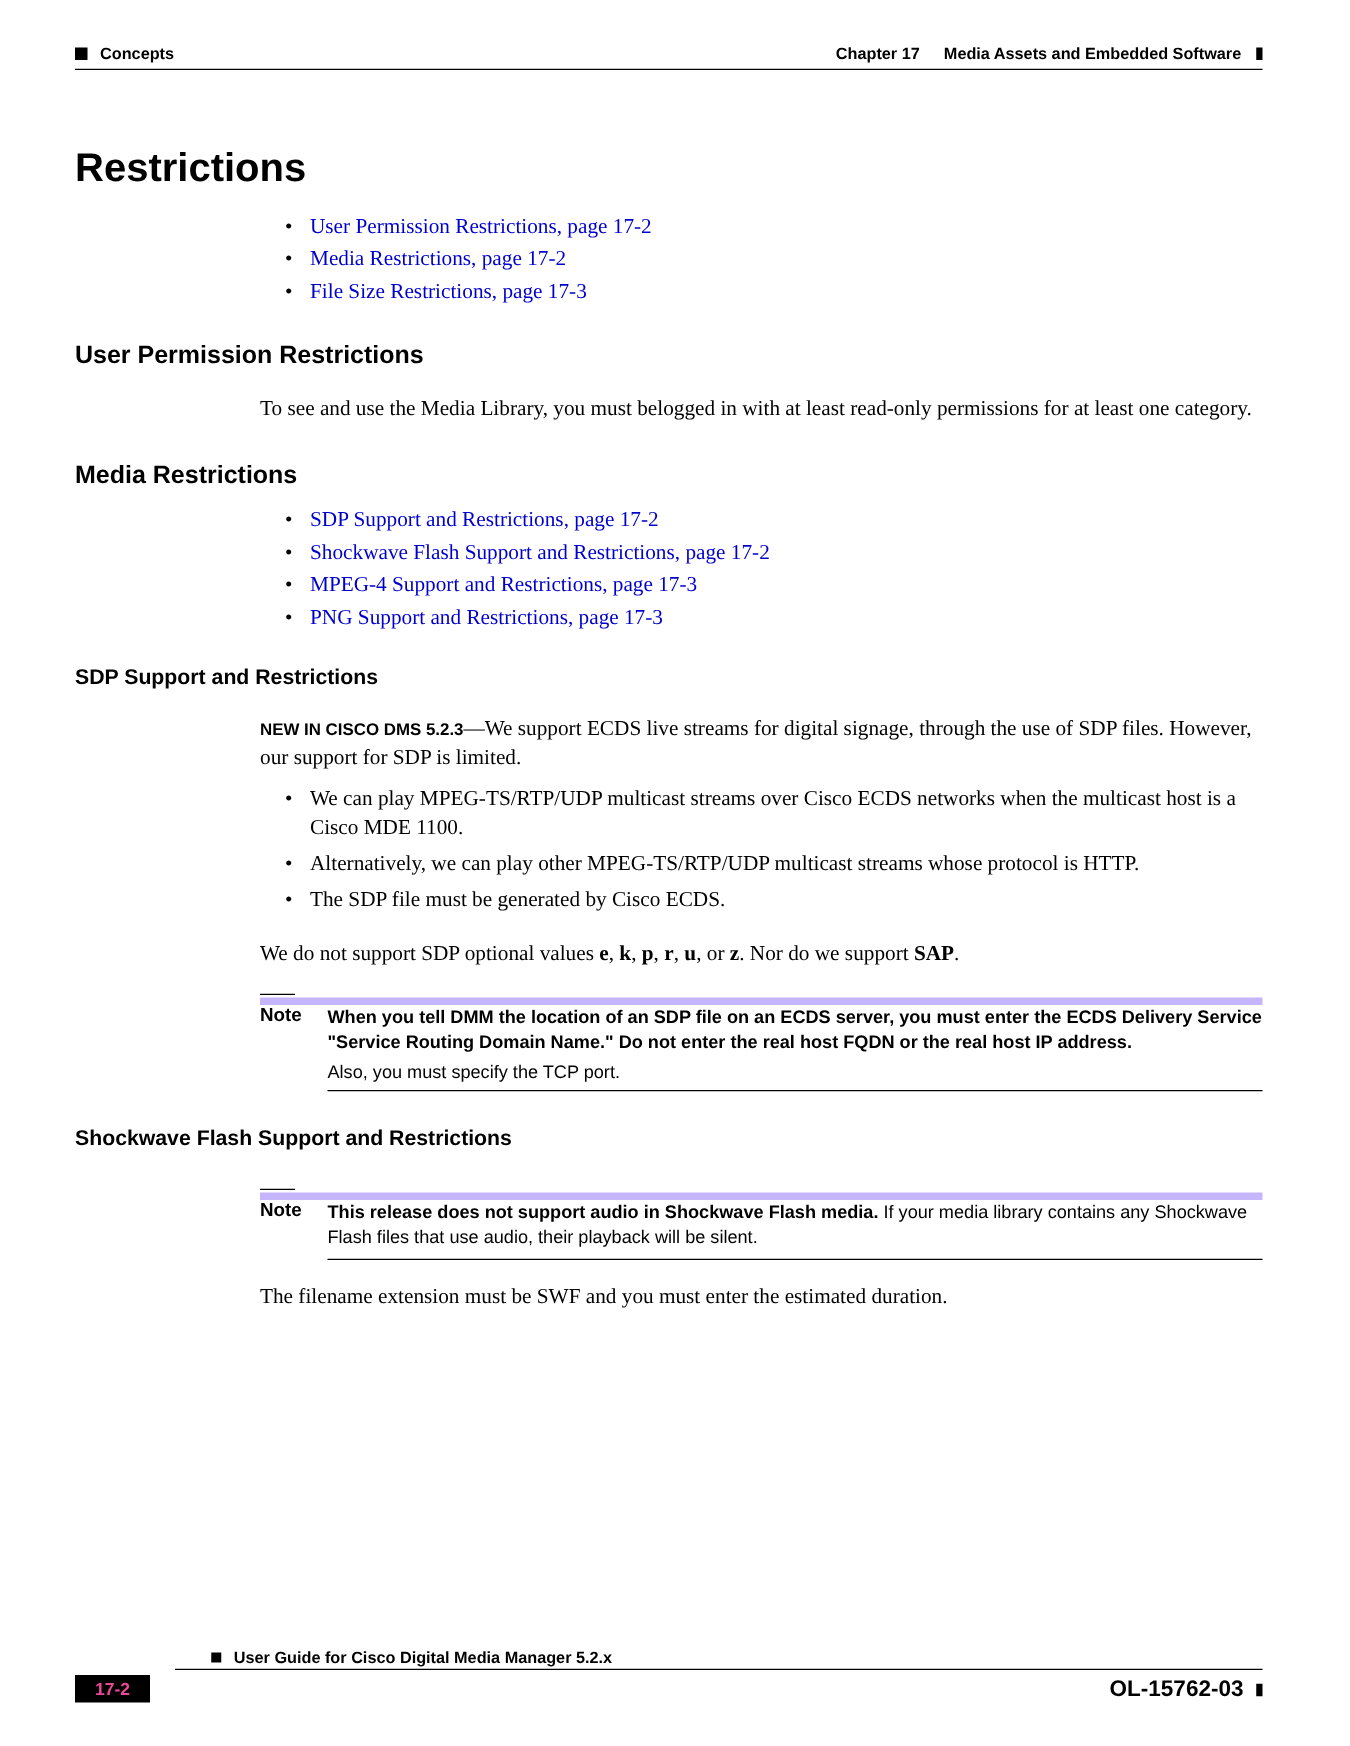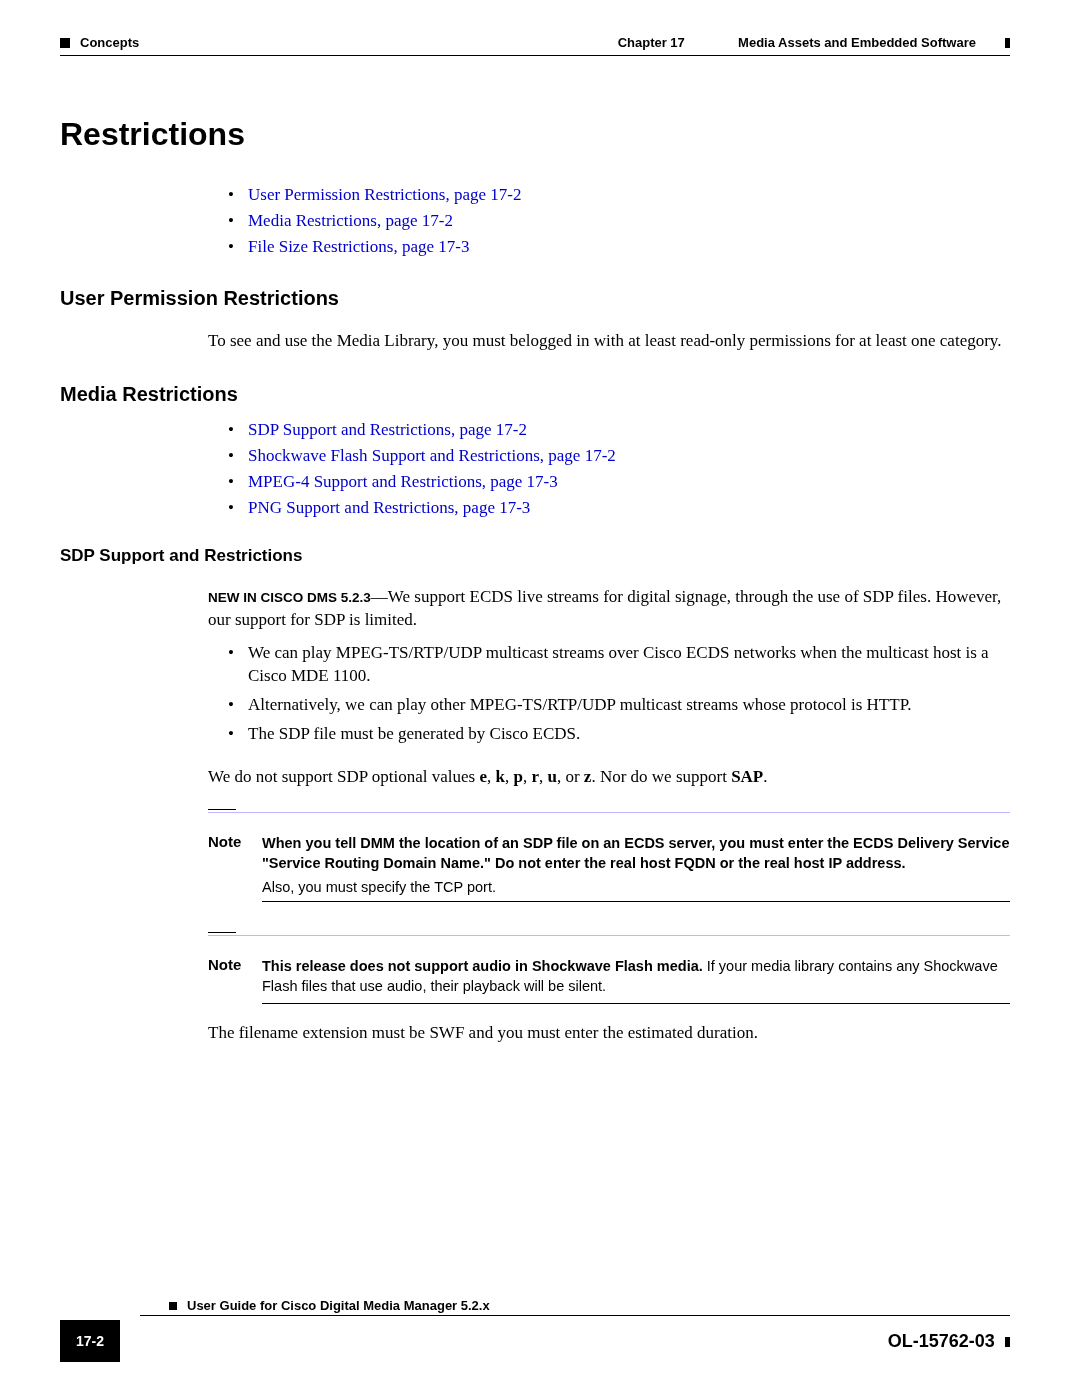--- a/index.html
+++ b/index.html
@@ -29,21 +29,21 @@
     margin-bottom: 5px;
   }
   .header-left {
     display: flex;
     align-items: center;
     gap: 10px;
   }
   .header-right {
     display: flex;
     align-items: center;
-    gap: 23px;
+    gap: 6px;
   }
   .sq {
     width: 10px;
     height: 10px;
     background: #000;
     display: inline-block;
   }
   .sq-sm {
     width: 5px;
     height: 10px;
@@ -52,21 +52,21 @@
   }
   .rule {
     border-top: 1px solid #000;
     margin-top: 2px;
   }
   .h1 {
     font-family: Arial, Helvetica, sans-serif;
     font-weight: bold;
     font-size: 32px;
     margin-top: 60px;
-    margin-bottom: 32px;
+    margin-bottom: 18px;
   }
   .h2 {
     font-family: Arial, Helvetica, sans-serif;
     font-weight: bold;
     font-size: 20px;
     margin-top: 30px;
     margin-bottom: 14px;
   }
   .h3 {
     font-family: Arial, Helvetica, sans-serif;
@@ -129,22 +129,22 @@
     margin-top: 20px;
   }
   .note-rule-short {
     border-top: 1px solid #000;
     width: 28px;
   }
   .note-row {
     display: flex;
     align-items: flex-start;
     gap: 18px;
-    border-top: 1px solid #c4b5fd;
-    padding-top: 20px;
+    border-top: 6px solid #c4b5fd;
+    padding-top: 0;
     margin-top: 2px;
   }
   .note-label {
     font-family: Arial, Helvetica, sans-serif;
     font-weight: bold;
     font-size: 15px;
     flex-shrink: 0;
     width: 36px;
   }
   .note-text {
@@ -189,25 +189,25 @@
     font-size: 13px;
   }
   .footer-bottom {
     display: flex;
     justify-content: space-between;
     align-items: center;
     margin-top: 4px;
   }
   .page-num-box {
     background: #000;
-    color: #ffffff;
+    color: #ec4899;
     font-family: Arial, Helvetica, sans-serif;
     font-weight: bold;
     font-size: 14px;
-    padding: 13px 16px;
+    padding: 3px 16px;
   }
   .doc-id {
     font-family: Arial, Helvetica, sans-serif;
     font-weight: bold;
     font-size: 18px;
   }
 </style>
 </head>
 <body>
 
@@ -261,20 +261,21 @@
   <div class="note-block">
     <div class="note-rule-short"></div>
     <div class="note-row">
       <div class="note-label">Note</div>
       <div class="note-text"><b>When you tell DMM the location of an SDP file on an ECDS server, you must enter the ECDS Delivery Service "Service Routing Domain Name." Do not enter the real host FQDN or the real host IP address.</b></div>
     </div>
   </div>
   <div class="note-sub">Also, you must specify the TCP port.</div>
   <div style="margin-left:202px;" class="note-bottom-rule-full"></div>
 
+  <div class="h3">Shockwave Flash Support and Restrictions</div>
 
   <div class="note-block" style="margin-top:30px;">
     <div class="note-rule-short"></div>
     <div class="note-row">
       <div class="note-label">Note</div>
       <div class="note-text"><b>This release does not support audio in Shockwave Flash media.</b><span> If your media library contains any Shockwave Flash files that use audio, their playback will be silent.</span></div>
     </div>
     <div class="note-bottom-rule"></div>
   </div>
 

